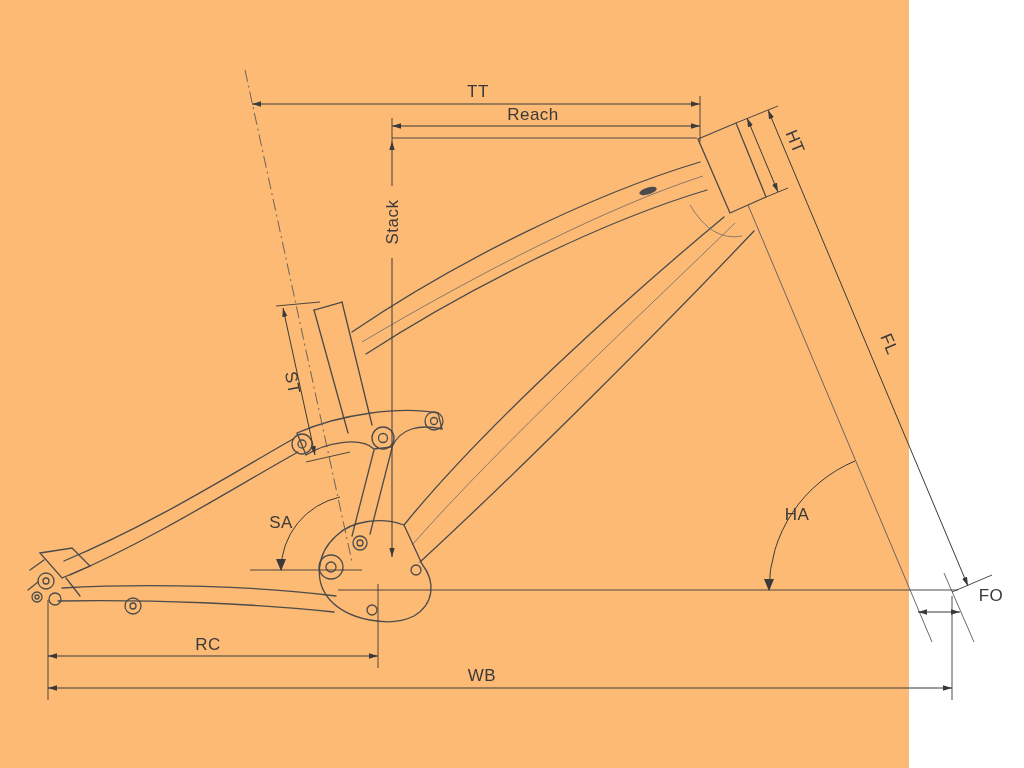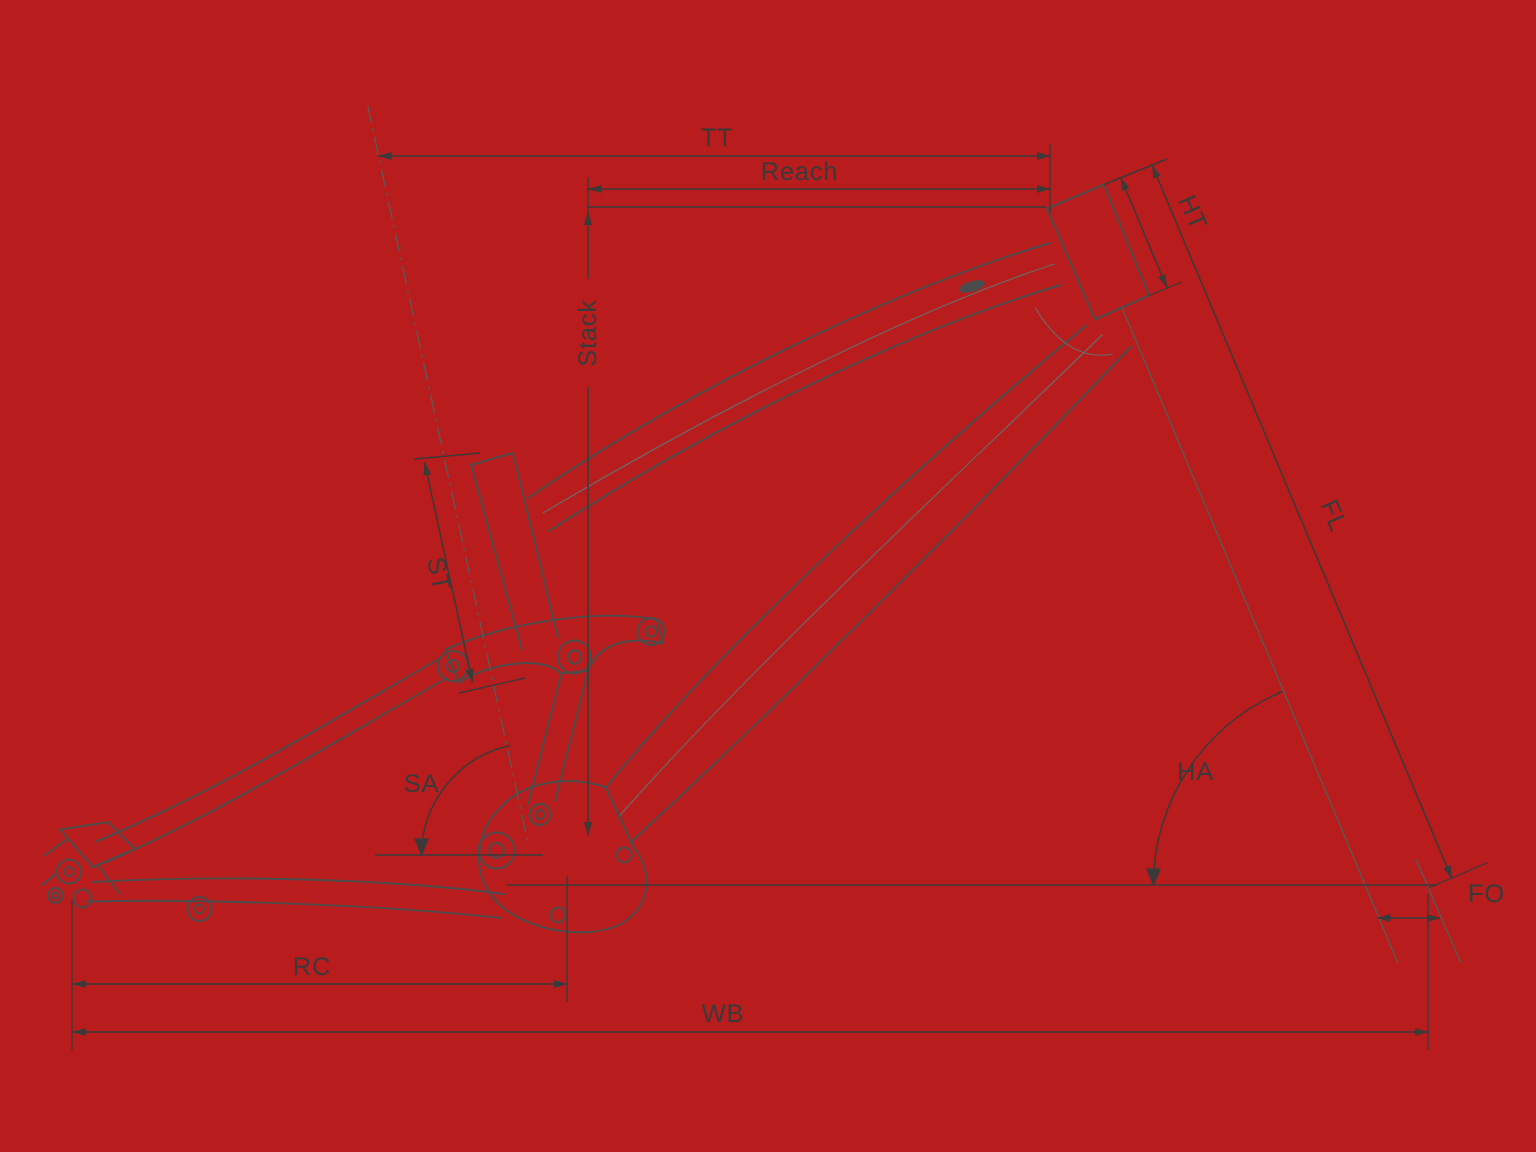--- a/index.html
+++ b/index.html
@@ -5,24 +5,24 @@
   html, body {
     margin: 0;
     padding: 0;
     background: #ffffff;
     width: 1024px;
     height: 768px;
     overflow: hidden;
     font-family: "Liberation Sans", sans-serif;
   }
   .canvas-wrap {
-    width: 1024px;
+    width: 909px;
     height: 768px;
     position: relative;
-    background: #b91c1c;
+    background: #fdba74;
   }
   svg { display: block; }
   .frame-line { stroke: #4b4b4b; stroke-width: 1.3; fill: none; stroke-linecap: round; }
   .frame-line-thin { stroke: #6a6a6a; stroke-width: 0.8; fill: none; }
   .dim-line { stroke: #3a3a3a; stroke-width: 1; fill: none; }
   .ext-line { stroke: #3a3a3a; stroke-width: 0.9; fill: none; }
   .axis-line { stroke: #5a5a5a; stroke-width: 0.9; fill: none; }
   .dim-label {
     fill: #3a3a3a;
     font-family: "Liberation Sans", sans-serif;

